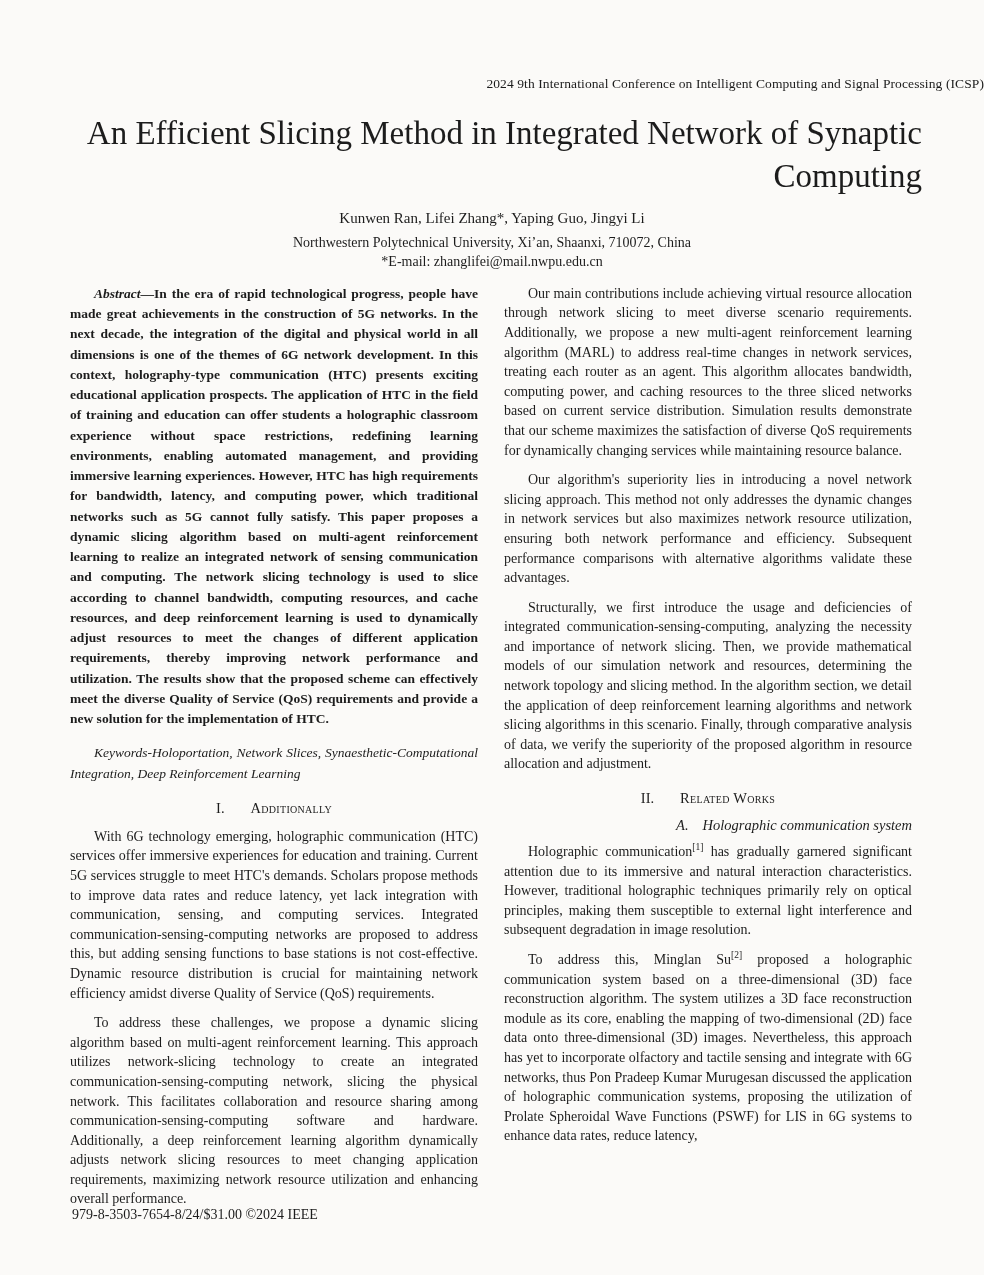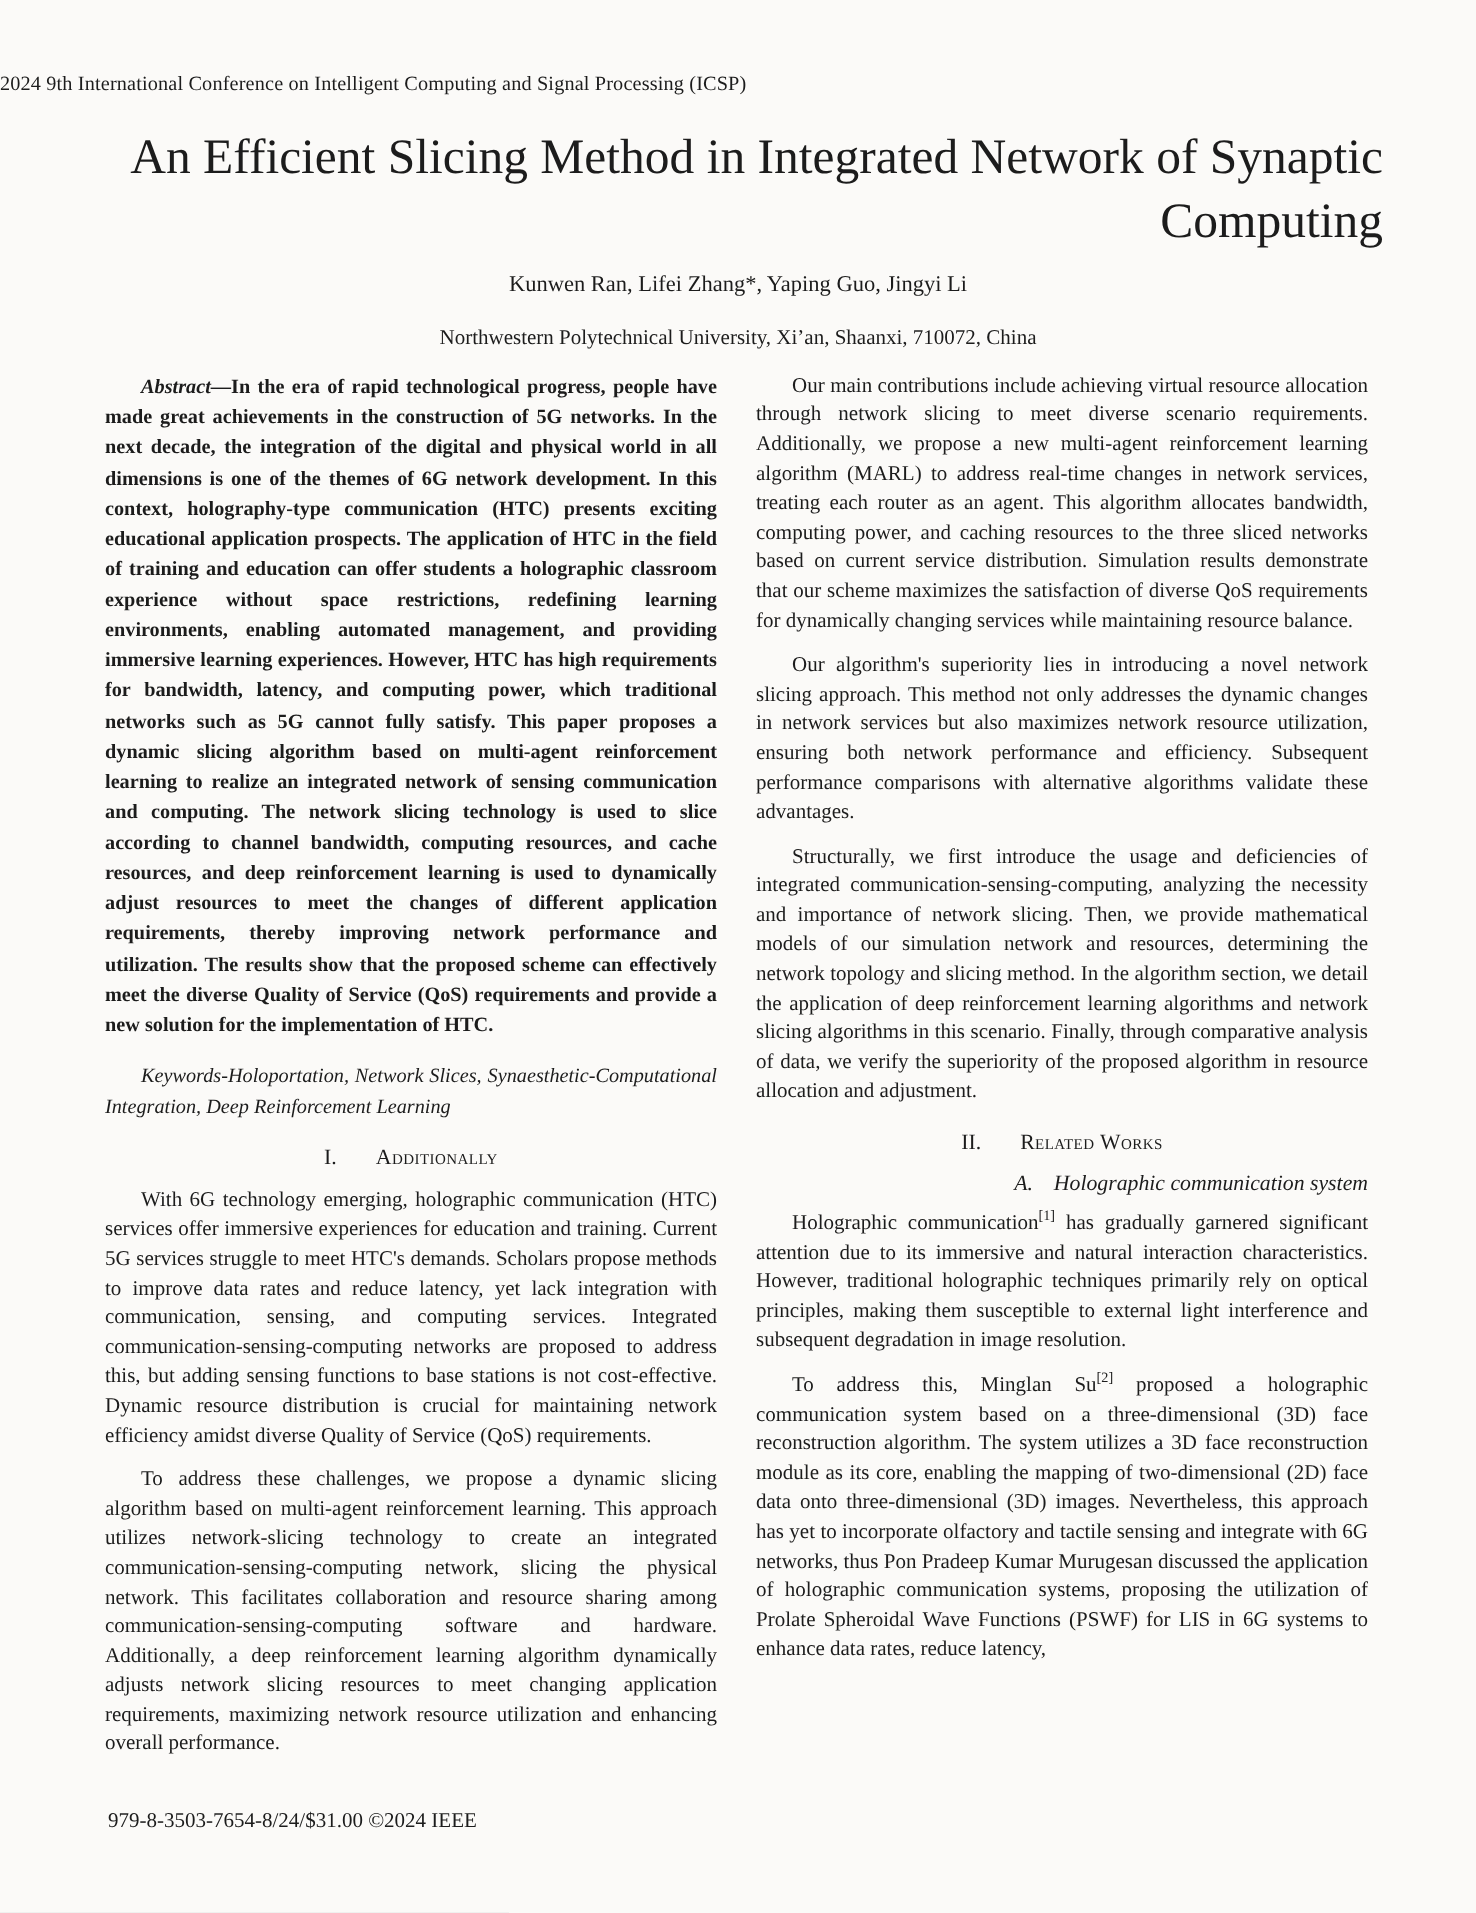--- a/index.html
+++ b/index.html
@@ -8,40 +8,40 @@
     width: 984px;
     height: 1275px;
     margin: 0 auto;
     background: #fbfaf8;
     font-family: "Liberation Serif", "DejaVu Serif", serif;
     color: #1c1c1c;
     box-sizing: border-box;
     overflow: hidden;
   }
   .conf-header {
-    padding-top: 48px;
-    text-align: left;
+    padding-top: 76px;
+    text-align: right;
     font-size: 13.5px;
     letter-spacing: 0.1px;
   }
   .paper-title {
     margin: 20px auto 0 auto;
     max-width: 860px;
     text-align: right;
     font-size: 33px;
     font-weight: normal;
     line-height: 1.3;
   }
   .authors {
     margin-top: 12px;
     text-align: center;
     font-size: 15px;
   }
   .affiliation {
-    margin-top: 19px;
+    margin-top: 8px;
     text-align: center;
     font-size: 14px;
   }
   .email {
     margin-top: 3px;
     text-align: center;
     font-size: 14px;
   }
   .columns {
     display: flex;
@@ -100,20 +100,21 @@
 <body>
 
 <div class="page">
 
   <div class="conf-header">2024 9th International Conference on Intelligent Computing and Signal Processing (ICSP)</div>
 
   <h1 class="paper-title">An Efficient Slicing Method in Integrated Network of Synaptic Computing</h1>
 
   <div class="authors">Kunwen Ran, Lifei Zhang*, Yaping Guo, Jingyi Li</div>
   <div class="affiliation">Northwestern Polytechnical University, Xi’an, Shaanxi, 710072, China</div>
+  <div class="email">*E-mail: zhanglifei@mail.nwpu.edu.cn</div>
 
   <div class="columns">
 
     <div class="col">
       <p class="abstract"><span class="abstract-label">Abstract</span><span>—In the era of rapid technological progress, people have made great achievements in the construction of 5G networks. In the next decade, the integration of the digital and physical world in all dimensions is one of the themes of 6G network development. In this context, holography-type communication (HTC) presents exciting educational application prospects. The application of HTC in the field of training and education can offer students a holographic classroom experience without space restrictions, redefining learning environments, enabling automated management, and providing immersive learning experiences. However, HTC has high requirements for bandwidth, latency, and computing power, which traditional networks such as 5G cannot fully satisfy. This paper proposes a dynamic slicing algorithm based on multi-agent reinforcement learning to realize an integrated network of sensing communication and computing. The network slicing technology is used to slice according to channel bandwidth, computing resources, and cache resources, and deep reinforcement learning is used to dynamically adjust resources to meet the changes of different application requirements, thereby improving network performance and utilization. The results show that the proposed scheme can effectively meet the diverse Quality of Service (QoS) requirements and provide a new solution for the implementation of HTC.</span></p>
 
       <p class="keywords">Keywords-Holoportation, Network Slices, Synaesthetic-Computational Integration, Deep Reinforcement Learning</p>
 
       <div class="section-heading"><span class="sec-num">I.</span><span class="sc">Additionally</span></div>
 

